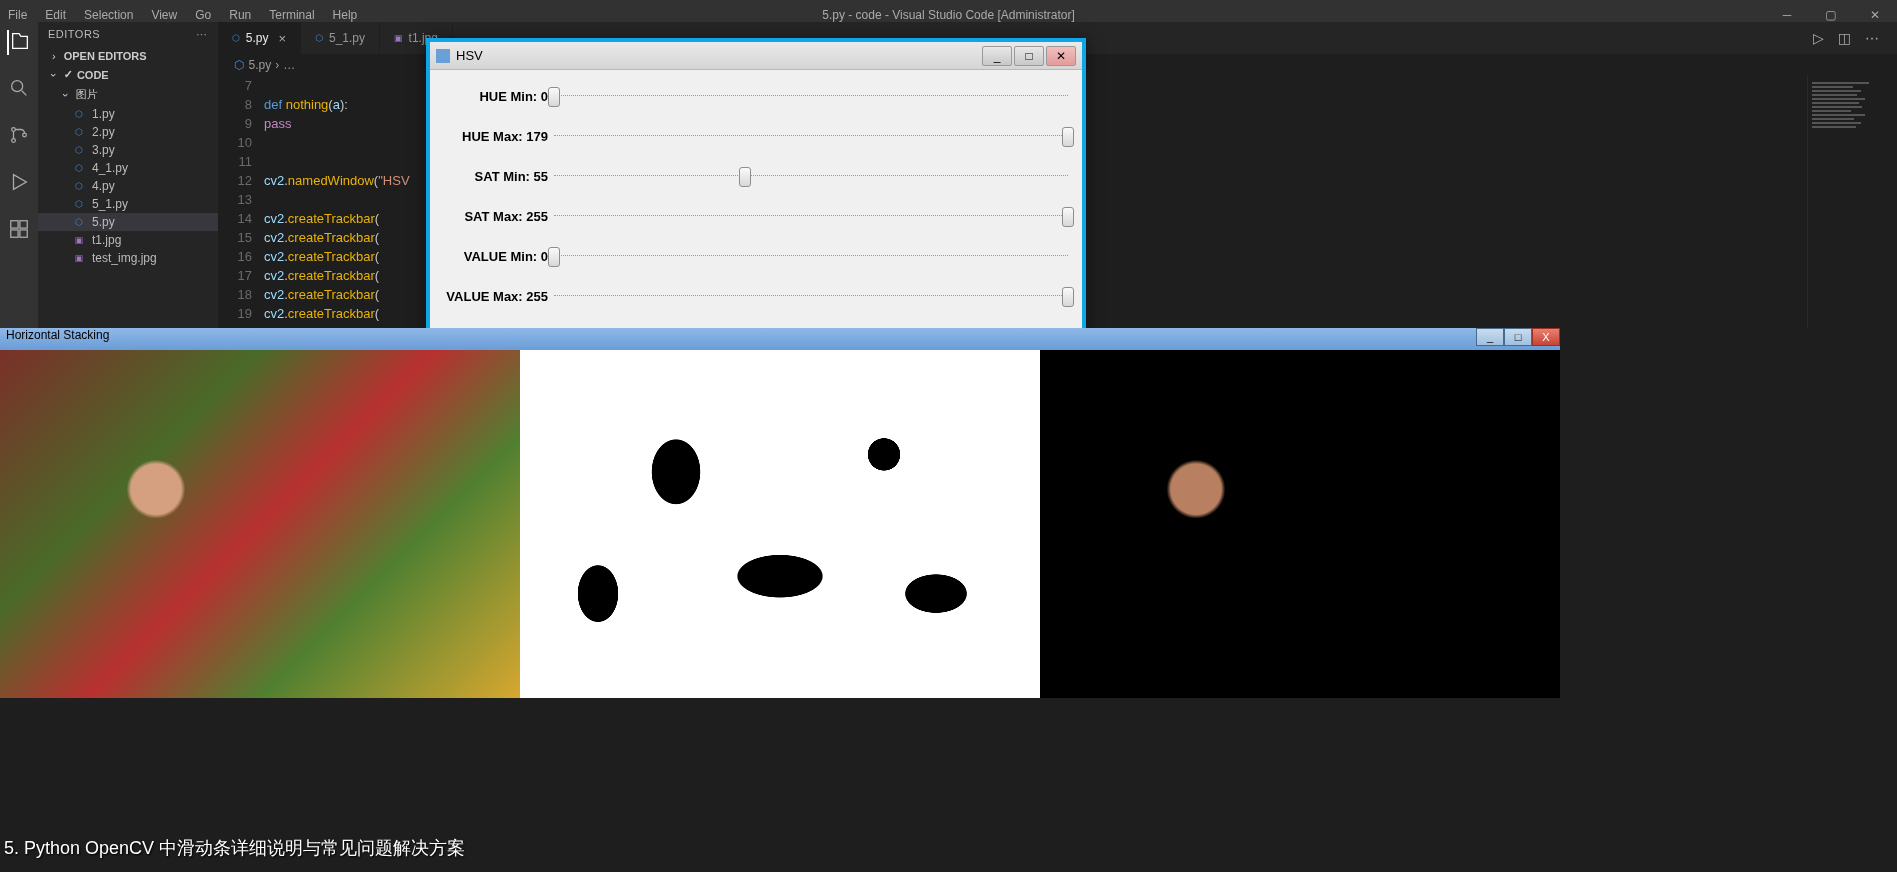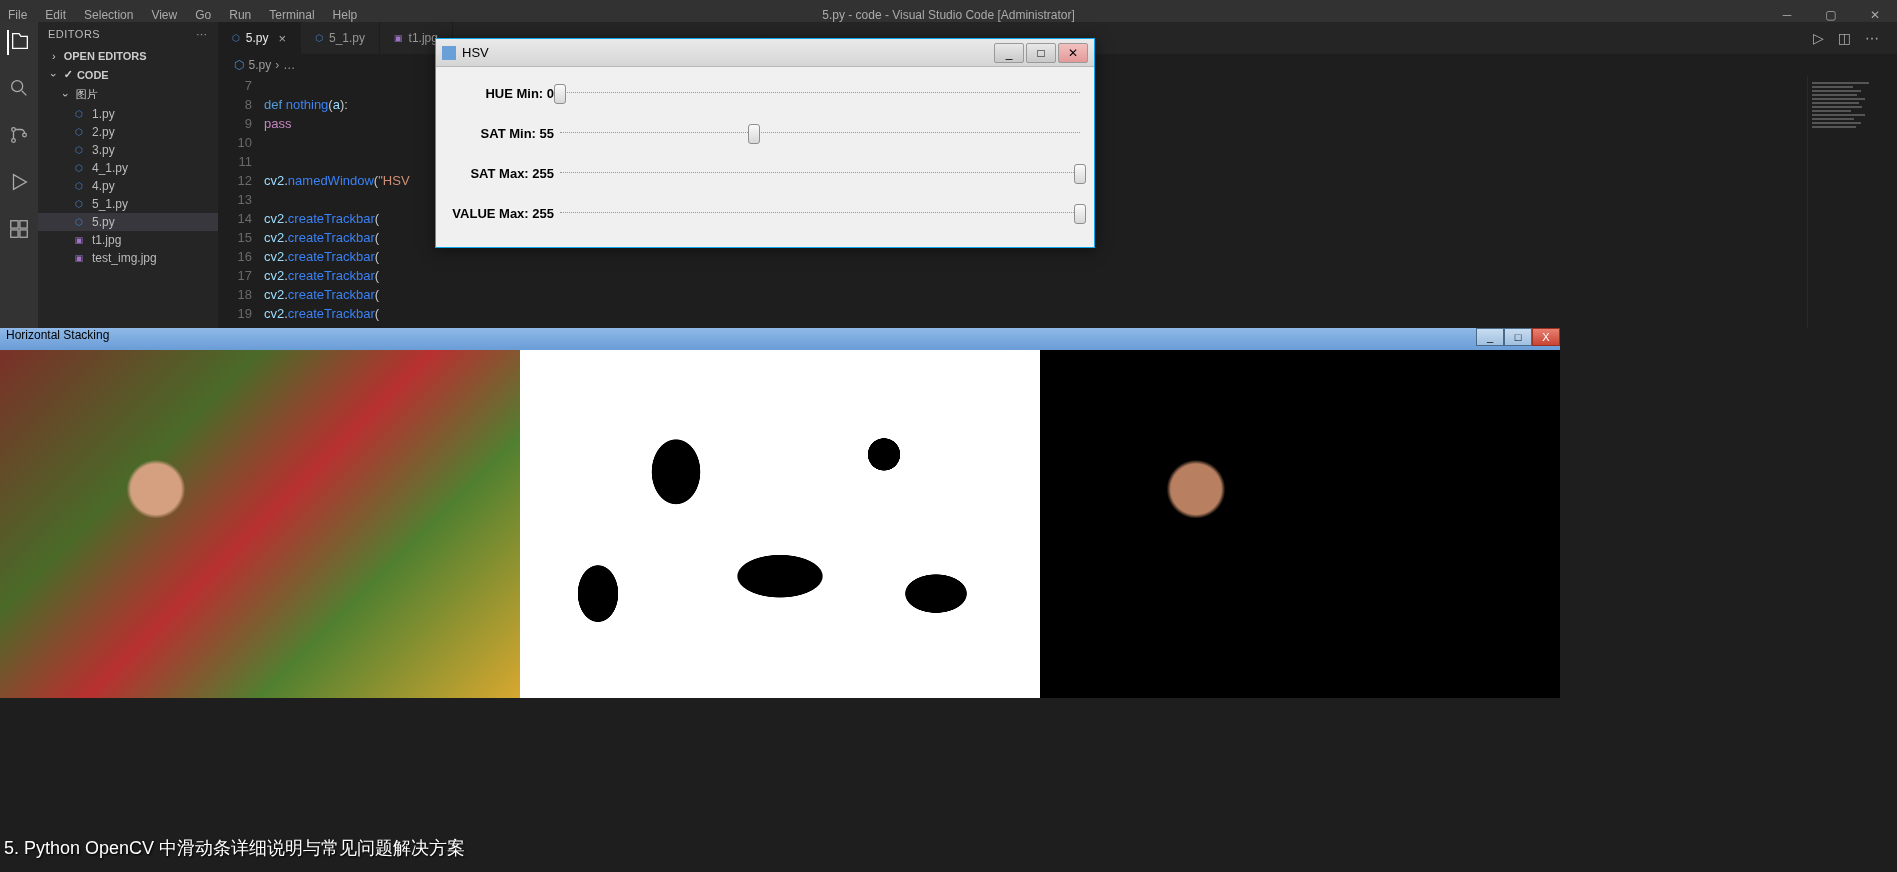--- a/index.html
+++ b/index.html
@@ -40,29 +40,29 @@
 .tab { display:flex; align-items:center; gap:6px; padding:0 14px; color:#969696; font-size:12px; border-right:1px solid #1e1e1e; }
 .tab.active { background:#1e1e1e; color:#e8e8e8; }
 .tab .fi { font-size:9px; }
 .tab .close { color:#aaa; font-size:13px; margin-left:4px; }
 .tabrow .actions { margin-left:auto; display:flex; align-items:center; gap:14px; padding-right:18px; color:#aaa; font-size:14px;}
 .breadcrumb { height:22px; display:flex; align-items:center; padding-left:16px; color:#9a9a9a; font-size:12px; gap:4px;}
 .code { flex:1; display:flex; font-family:Consolas,monospace; font-size:13px; line-height:19px; }
 .gutter { width:46px; text-align:right; color:#6a6a6a; padding-right:12px; }
 .codelines { flex:1; color:#c8c8c8; }
 .kw { color:#569cd6; }
-.fn { color:#3b82f6; }
+.fn { color:#eab308; }
 .var { color:#9cdcfe; }
 .str { color:#ce9178; }
 .op { color:#c586c0; }
 .minimap { width:90px; background:#1e1e1e; border-left:1px solid #2a2a2a; padding:6px 4px;}
 .minimap div{ height:2px; margin-bottom:2px; background:#555; }
 
 
-.hsvwin { position:absolute; left:435px; top:38px; width:660px; background:#f0f0f0; color:#000; border:1px solid #0ea5e9; box-shadow:0 2px 14px rgba(0,0,0,.5); }
+.hsvwin { position:absolute; left:426px; top:38px; width:660px; background:#f0f0f0; color:#000; border:4px solid #0ea5e9; box-shadow:0 2px 14px rgba(0,0,0,.5); }
 .hsvwin .titlebar { height:28px; background:linear-gradient(#eaeaea,#d5d5d5); display:flex; align-items:center; padding:0 6px; font-size:13px; border-bottom:1px solid #b8b8b8;}
 .hsvwin .titlebar .icon { width:14px; height:14px; background:#6aa0d8; margin-right:6px; display:inline-block;}
 .hsvwin .wincontrols { margin-left:auto; display:flex; gap:2px; }
 .hsvwin .wincontrols span { width:30px; height:20px; background:linear-gradient(#e8e8e8,#c8c8c8); border:1px solid #9a9a9a; text-align:center; font-size:12px; line-height:18px; border-radius:2px;}
 .hsvwin .wincontrols span:last-child { background:linear-gradient(#f2c0bf,#e39a98); }
 .hsvwin .body { padding:6px 14px 14px 14px; }
 .slider-row { display:flex; align-items:center; height:40px; font-size:13px; }
 .slider-row label { width:110px; text-align:right; padding-right:6px; font-weight:600; }
 .slider-row .track { flex:1; height:10px; position:relative; }
 .slider-row .track .rail { position:absolute; left:0; right:0; top:4px; height:2px; border-top:1px dotted #999; }
@@ -274,31 +274,45 @@
   </div>
   <div class="body" id="hsv-body">
       <div class="slider-row">
         <label>HUE Min: 0</label>
     <div class="track">
       <div class="rail"></div>
       <div class="thumb" style="left:calc(0% - 6px)"></div>
     </div>
       </div>
       <div class="slider-row">
+        <label>HUE Max: 179</label>
+    <div class="track">
+      <div class="rail"></div>
+      <div class="thumb" style="left:calc(100% - 6px)"></div>
+    </div>
+      </div>
+      <div class="slider-row">
         <label>SAT Min: 55</label>
     <div class="track">
       <div class="rail"></div>
       <div class="thumb" style="left:calc(37.254901960784316% - 6px)"></div>
     </div>
       </div>
       <div class="slider-row">
         <label>SAT Max: 255</label>
     <div class="track">
       <div class="rail"></div>
       <div class="thumb" style="left:calc(100% - 6px)"></div>
+    </div>
+      </div>
+      <div class="slider-row">
+        <label>VALUE Min: 0</label>
+    <div class="track">
+      <div class="rail"></div>
+      <div class="thumb" style="left:calc(0% - 6px)"></div>
     </div>
       </div>
       <div class="slider-row">
         <label>VALUE Max: 255</label>
     <div class="track">
       <div class="rail"></div>
       <div class="thumb" style="left:calc(100% - 6px)"></div>
     </div>
       </div>
     </div>

